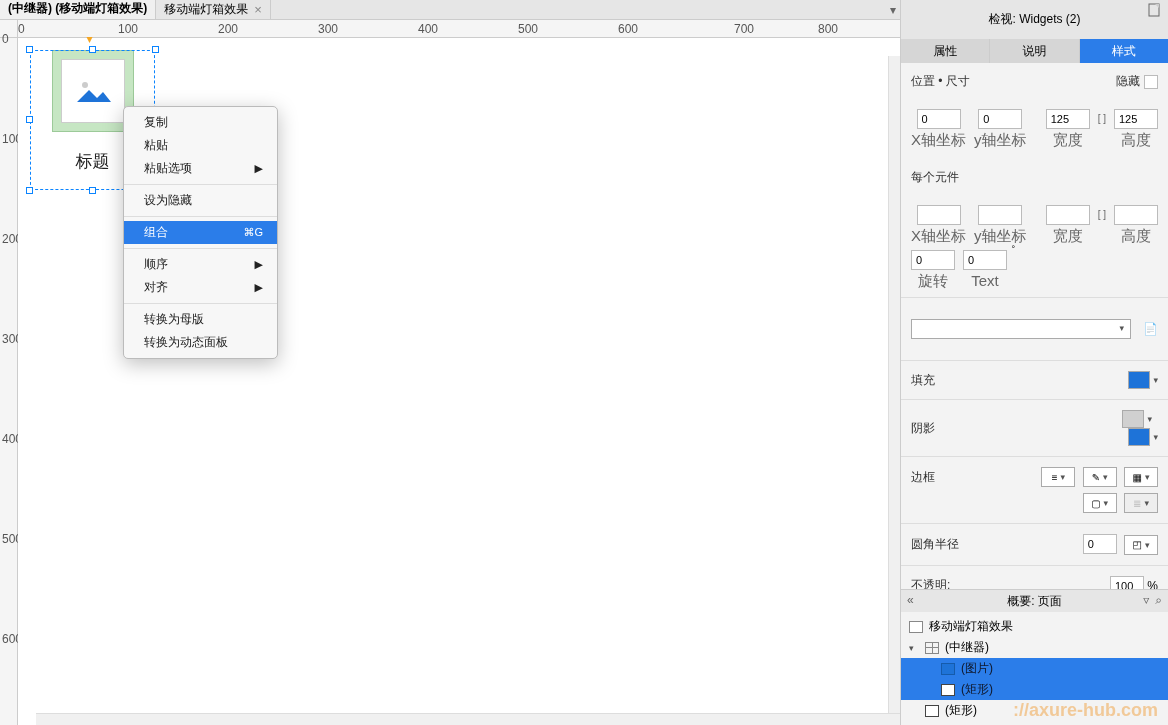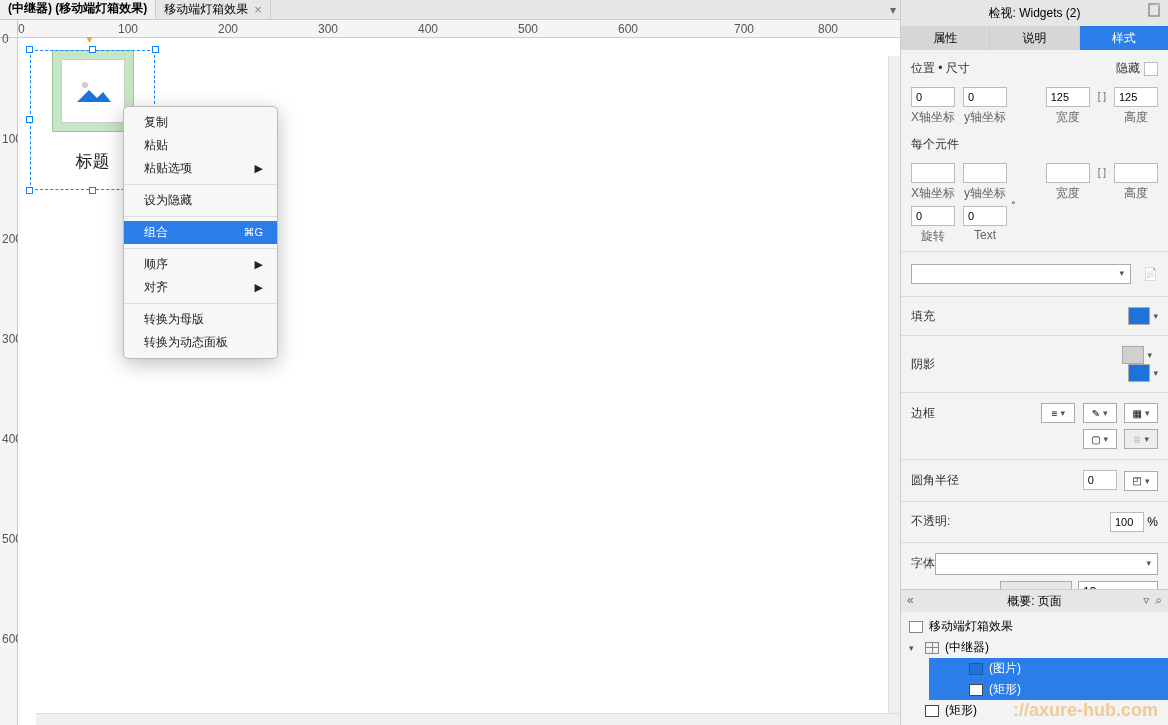--- a/index.html
+++ b/index.html
@@ -44,33 +44,33 @@
 
 .ctx { position: absolute; top: 68px; left: 105px; width: 155px; background: #f7f7f7; border: 1px solid #bbb; border-radius: 5px; box-shadow: 0 5px 20px rgba(0,0,0,.25); padding: 4px 0; }
 .ctx-item { padding: 3px 14px 3px 20px; font-size: 13px; color: #222; cursor: default; display:flex; justify-content:space-between; align-items:center; }
 .ctx-item .sub { color:#222; font-size:11px; }
 .ctx-item.hovered { background: #2b7de9; color: #fff; }
 .ctx-item.hovered .sub { color:#fff; }
 .ctx-sep { height:1px; background:#ddd; margin:4px 0; }
 
 
 .panel { position: absolute; top: 0; left: 900px; width: 268px; height: 725px; background: #f3f3f3; border-left: 1px solid #ccc; display:flex; flex-direction:column; }
-.panel-title { height: 26px; background:#e6e6e6; display:flex; align-items:center; justify-content:center; font-size:12px; position:relative; }
+.panel-title { height: 39px; background:#e6e6e6; display:flex; align-items:center; justify-content:center; font-size:12px; position:relative; }
 .panel-title .doc-ico { position:absolute; right:6px; top:3px; width:14px; height:14px; }
 
 .panel-tabs { display:flex; height: 24px; }
 .panel-tab { flex:1; display:flex; align-items:center; justify-content:center; background:#d6d6d6; border-right:1px solid #ccc; cursor:pointer; font-size:12px; }
 .panel-tab:last-child { border-right:none; }
 .panel-tab.active { background:#2b7de9; color:#fff; }
 
 .panel-body { flex:1; overflow-y:auto; font-size:12px; }
-.row { display:flex; align-items:center; padding: 8px 10px; gap:6px; }
+.row { display:flex; align-items:center; padding: 17px 10px; gap:6px; }
 .row.header { padding-top:10px; justify-content:space-between; }
 .label { color:#333; }
-.mini-label { font-size:12px; color:#666; text-align:center; }
+.mini-label { font-size:15px; color:#666; text-align:center; }
 .input-sm { width: 44px; height: 20px; border:1px solid #bbb; background:#fff; font-size:11px; padding: 0 4px; }
 .cb { width:14px;height:14px; border:1px solid #bbb; background:#fff; }
 .sep { height:1px; background:#ddd; margin:4px 0; }
 
 .field-col { display:flex; flex-direction:column; align-items:center; gap:2px; }
 .field-group { display:flex; gap:8px; }
 
 .prop-row { display:flex; align-items:center; justify-content:space-between; padding:6px 10px; }
 .swatch { width:22px;height:18px;border:1px solid #aaa; display:inline-block; position:relative; }
 .swatch.blue { background:#1e73d8; }
@@ -85,21 +85,21 @@
 .fmt-btn { width:26px;height:22px;border:1px solid #aaa;background:#fff;display:inline-flex;align-items:center;justify-content:center;font-size:12px; }
 .fmt-btn.disabled { color:#bbb; background:#f4f4f4; }
 
 
 .outline { border-top:1px solid #ccc; background:#f3f3f3; }
 .outline-title { height:22px; background:#e6e6e6; display:flex; align-items:center; justify-content:center; position:relative; }
 .outline-title .tools { position:absolute; right:6px; top:3px; display:flex; gap:6px; color:#666; }
 .outline-title .collapse { position:absolute; left:6px; top:3px; color:#666; }
 .tree { padding:4px 0; font-size:12px; }
 .tree-row { display:flex; align-items:center; gap:6px; padding:2px 8px; cursor:pointer; }
-.tree-row.selected { background:#2b7de9; color:#ffffff;margin-left:28px; }
+.tree-row.selected { background:#2b7de9; color:#0f172a; }
 .tree-indent-1 { padding-left: 24px; }
 .tree-indent-2 { padding-left: 40px; }
 .tree-ico { width:14px;height:12px;display:inline-block; }
 .ico-page { border:1px solid #888;background:#fff; }
 .ico-grid { background:linear-gradient(#888,#888) center/100% 1px no-repeat,linear-gradient(#888,#888) center/1px 100% no-repeat;border:1px solid #888; }
 .ico-img { background:#1e73d8;border:1px solid #155bab; }
 .ico-rect { background:#fff;border:1px solid #444; }
 .caret { font-size:9px;color:#555; width:10px; }
 
 

